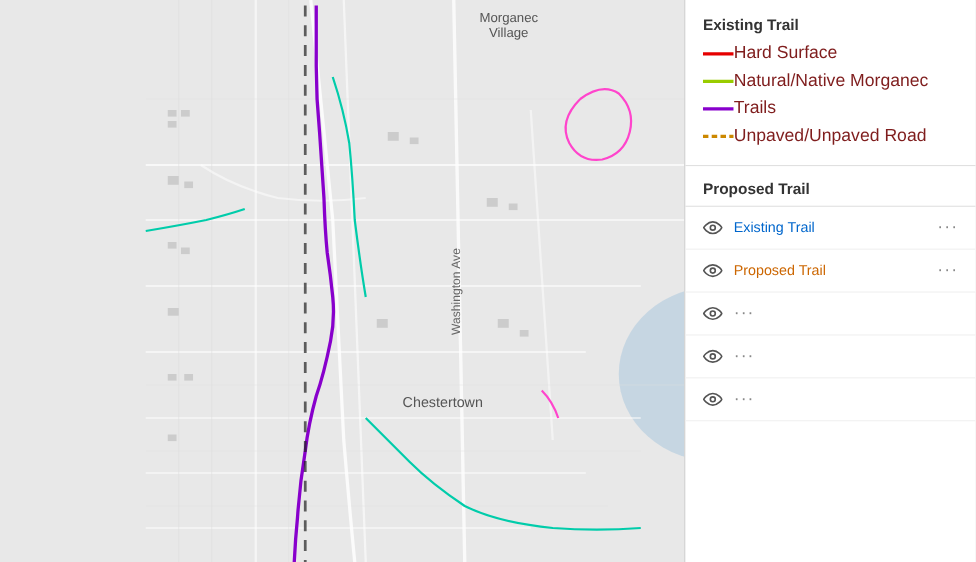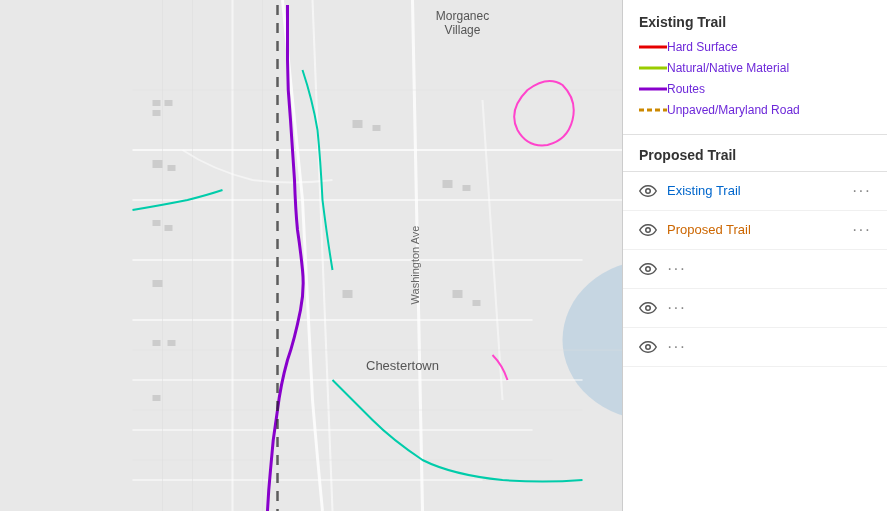--- a/index.html
+++ b/index.html
@@ -50,22 +50,22 @@
       margin-bottom: 10px;
     }
 
     .legend-item {
       display: flex;
       align-items: center;
       margin-bottom: 7px;
     }
 
     .legend-label {
-      font-size: 12px;
-      color: #6d28d9;
+      font-size: 16px;
+      color: #7f1d1d;
     }
 
     
     #layer-list {
       flex: 1;
       overflow-y: auto;
     }
 
     .layer-item {
       display: flex;
@@ -191,35 +191,35 @@
       <svg width="28" height="10">
         <line x1="0" y1="5" x2="28" y2="5" stroke="#e60000" stroke-width="3"></line>
       </svg>
       <span class="legend-label">Hard Surface</span>
     </div>
 
     <div class="legend-item">
       <svg width="28" height="10">
         <line x1="0" y1="5" x2="28" y2="5" stroke="#99cc00" stroke-width="3"></line>
       </svg>
-      <span class="legend-label">Natural/Native Material</span>
+      <span class="legend-label">Natural/Native Morganec</span>
     </div>
 
     <div class="legend-item">
       <svg width="28" height="10">
         <line x1="0" y1="5" x2="28" y2="5" stroke="#8800cc" stroke-width="3"></line>
       </svg>
-      <span class="legend-label">Routes</span>
+      <span class="legend-label">Trails</span>
     </div>
 
     <div class="legend-item">
       <svg width="28" height="10">
         <line x1="0" y1="5" x2="28" y2="5" stroke="#cc8800" stroke-width="3" stroke-dasharray="5,3"></line>
       </svg>
-      <span class="legend-label">Unpaved/Maryland Road</span>
+      <span class="legend-label">Unpaved/Unpaved Road</span>
     </div>
 
   </div>
 
   <div class="proposed-trail-header">
     <span>Proposed Trail</span>
   </div>
 
   <div id="layer-list">
 

